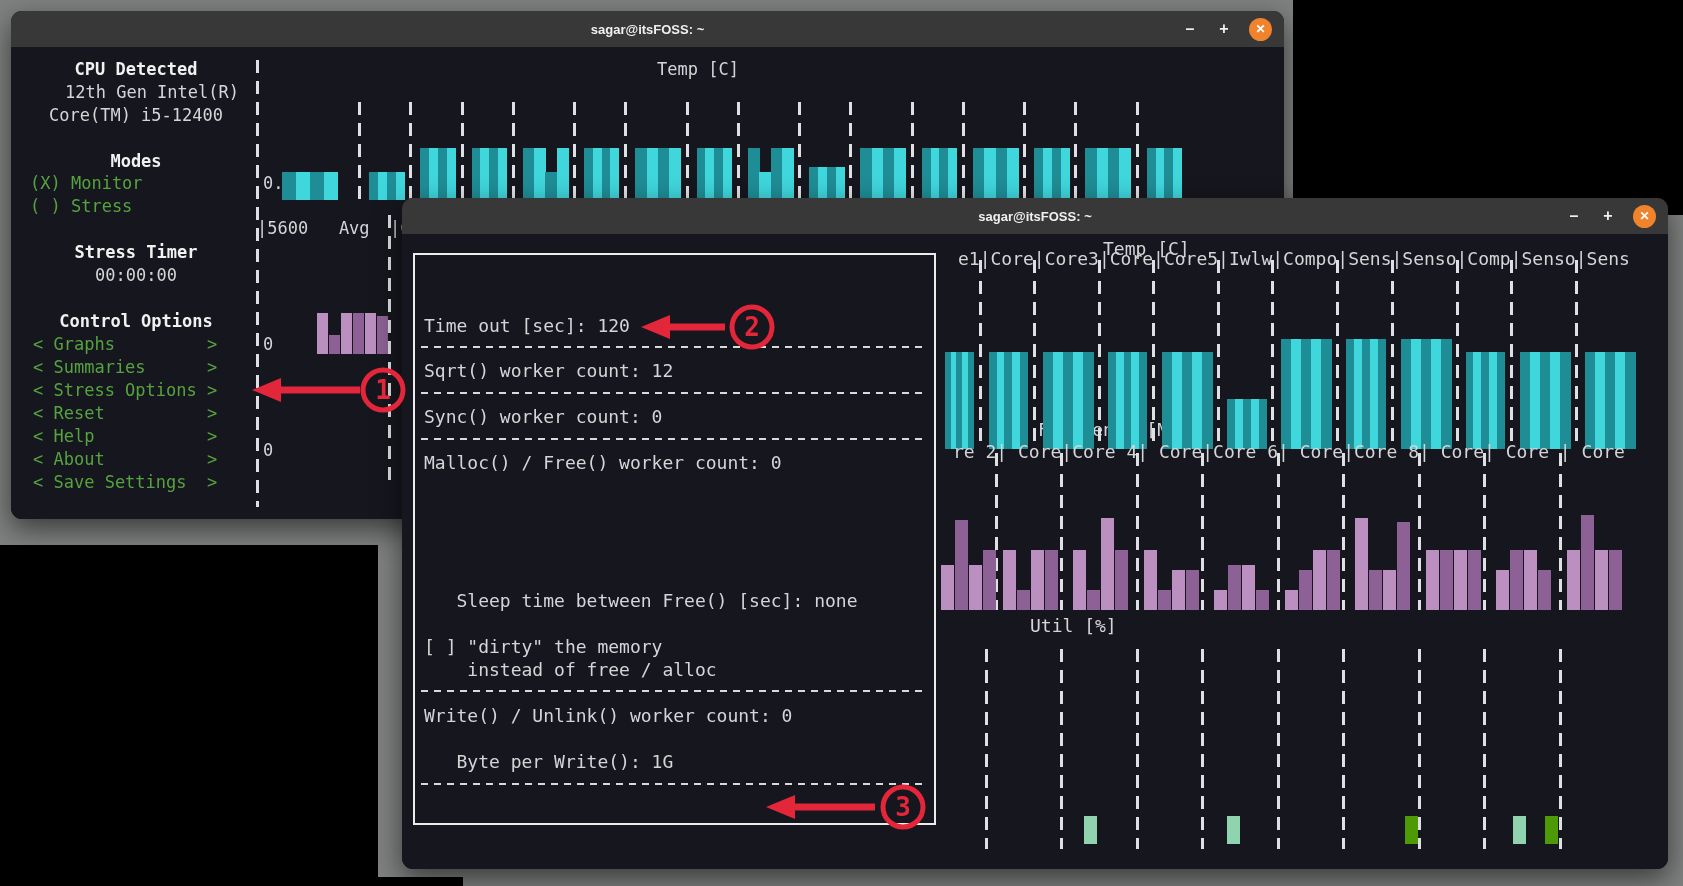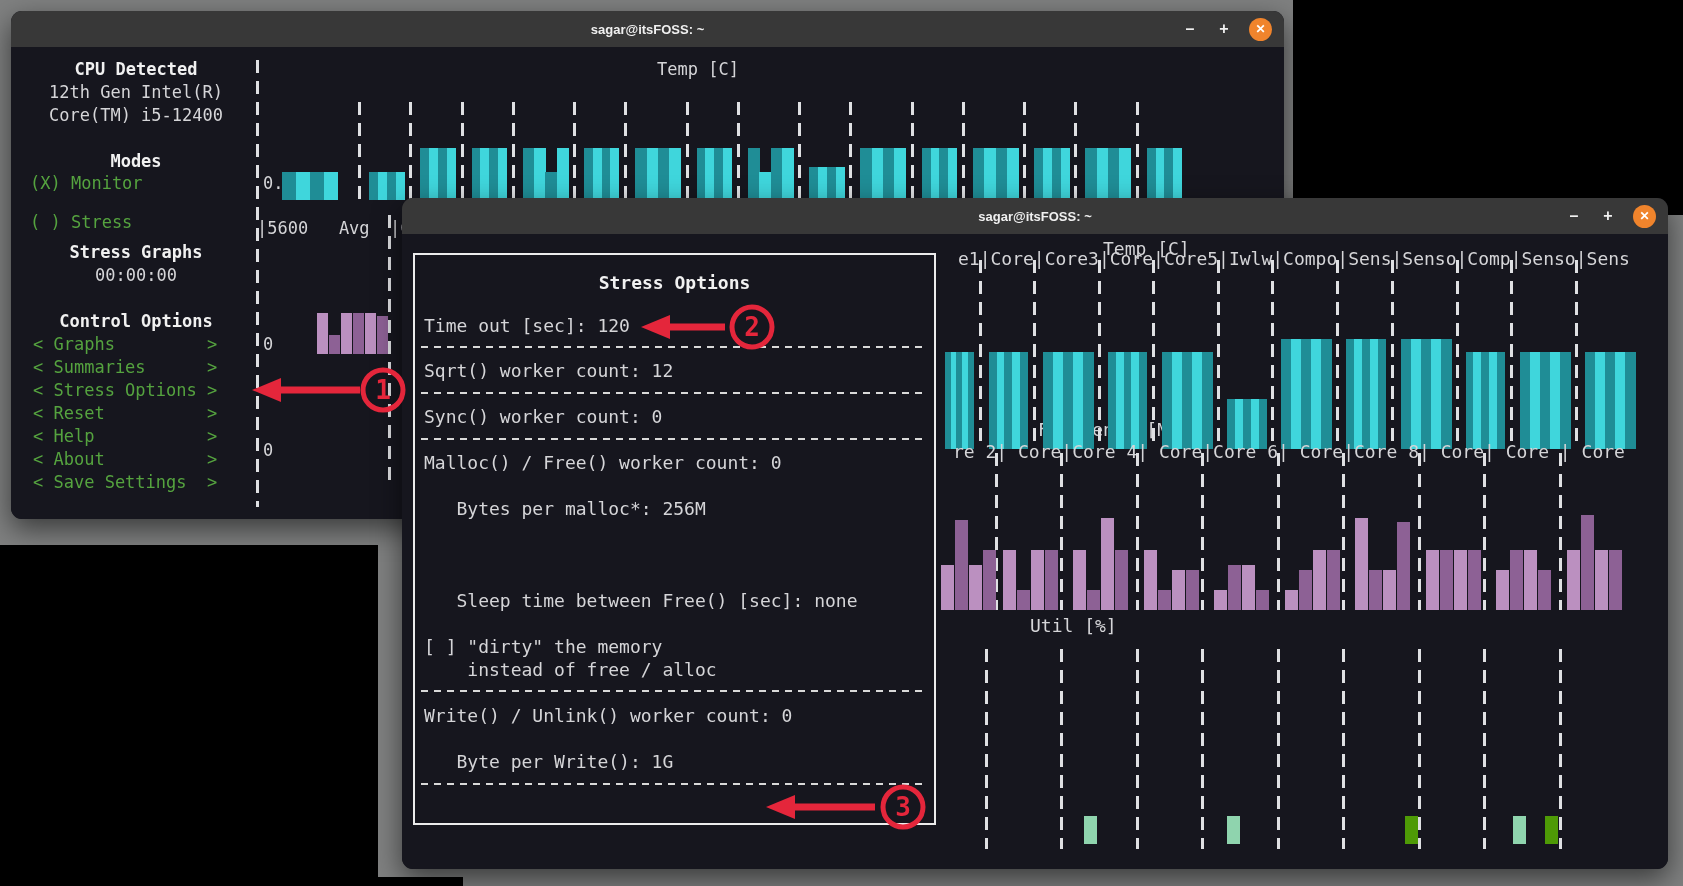--- a/index.html
+++ b/index.html
@@ -40,28 +40,28 @@
     <div class="titlebar">
       <span class="wtitle">sagar@itsFOSS: ~</span>
       <span class="winbtns">
         <span class="wbtn">–</span>
         <span class="wbtn">+</span>
         <span class="closebtn" style="background: rgb(240, 132, 44);">✕</span>
       </span>
     </div>
     <div class="term" id="t1">
         <div class="row ctr b" style="left: 0px; top: 11px; width: 250px;">CPU Detected</div>
-        <div class="row ctr" style="left: 0px; top: 34px; width: 250px;">12th Gen Intel(R)</div>
+        <div class="row ctr" style="left: 0px; top: 34px; width: 250px; padding-left: 16px;">12th Gen Intel(R)</div>
         <div class="row ctr" style="left: 0px; top: 57px; width: 250px;">Core(TM) i5-12400</div>
         <div class="row ctr b" style="left: 0px; top: 103px; width: 250px;">Modes</div>
-        <div class="row ctr b" style="left: 0px; top: 194px; width: 250px;">Stress Graphs</div>
+        <div class="row ctr b" style="left: 0px; top: 194px; width: 250px;">Stress Timer</div>
         <div class="row ctr" style="left: 0px; top: 217px; width: 250px;">00:00:00</div>
         <div class="row ctr b" style="left: 0px; top: 263px; width: 250px;">Control Options</div>
         <div class="row green" style="left: 19px; top: 125px;">(X) Monitor</div>
-        <div class="row green" style="left: 19px; top: 148px; margin-top: 16px;">( ) Stress</div>
+        <div class="row green" style="left: 19px; top: 148px;">( ) Stress</div>
         <div class="row green" style="left: 22px; top: 286px;">&lt; Graphs         &gt;</div>
         <div class="row green" style="left: 22px; top: 309px;">&lt; Summaries      &gt;</div>
         <div class="row green" style="left: 22px; top: 332px;">&lt; Stress Options &gt;</div>
         <div class="row green" style="left: 22px; top: 355px;">&lt; Reset          &gt;</div>
         <div class="row green" style="left: 22px; top: 378px;">&lt; Help           &gt;</div>
         <div class="row green" style="left: 22px; top: 401px;">&lt; About          &gt;</div>
         <div class="row green" style="left: 22px; top: 424px;">&lt; Save Settings  &gt;</div>
         <div class="row" style="left: 646px; top: 11px;">Temp [C]</div>
         <div class="row" style="left: 252px; top: 125px;">0.0</div>
         <div class="row" style="left: 246px; top: 170px;">|5600   Avg  |C</div>
@@ -161,26 +161,24 @@
     <div class="titlebar">
       <span class="wtitle">sagar@itsFOSS: ~</span>
       <span class="winbtns">
         <span class="wbtn">–</span>
         <span class="wbtn">+</span>
         <span class="closebtn" style="background: rgb(240, 132, 44);">✕</span>
       </span>
     </div>
     <div class="term" id="t2">
       <div class="dialog" id="dlg" style="left:11px;top:19px;width:519px;height:568px;z-index:20;">
-          <div class="row ctr b" style="left: 0px; top: 16px; width: 519px;">Stress Options</div>
           <div class="row" style="left: 9px; top: 59px;">Time out [sec]: 120</div>
           <div class="row" style="left: 9px; top: 104px;">Sqrt() worker count: 12</div>
           <div class="row" style="left: 9px; top: 150px;">Sync() worker count: 0</div>
           <div class="row" style="left: 9px; top: 196px;">Malloc() / Free() worker count: 0</div>
-          <div class="row" style="left: 9px; top: 242px;">   Bytes per malloc*: 256M</div>
           <div class="row" style="left: 9px; top: 334px;">   Sleep time between Free() [sec]: none</div>
           <div class="row" style="left: 9px; top: 380px;">[ ] "dirty" the memory</div>
           <div class="row" style="left: 9px; top: 403px;">    instead of free / alloc</div>
           <div class="row" style="left: 9px; top: 449px;">Write() / Unlink() worker count: 0</div>
           <div class="row" style="left: 9px; top: 495px;">   Byte per Write(): 1G</div>
           <div class="hsep" style="left: 6px; right: 6px; top: 91px;"></div>
           <div class="hsep" style="left: 6px; right: 6px; top: 137px;"></div>
           <div class="hsep" style="left: 6px; right: 6px; top: 183px;"></div>
           <div class="hsep" style="left: 6px; right: 6px; top: 435px;"></div>
           <div class="hsep" style="left: 6px; right: 6px; top: 528px;"></div>

